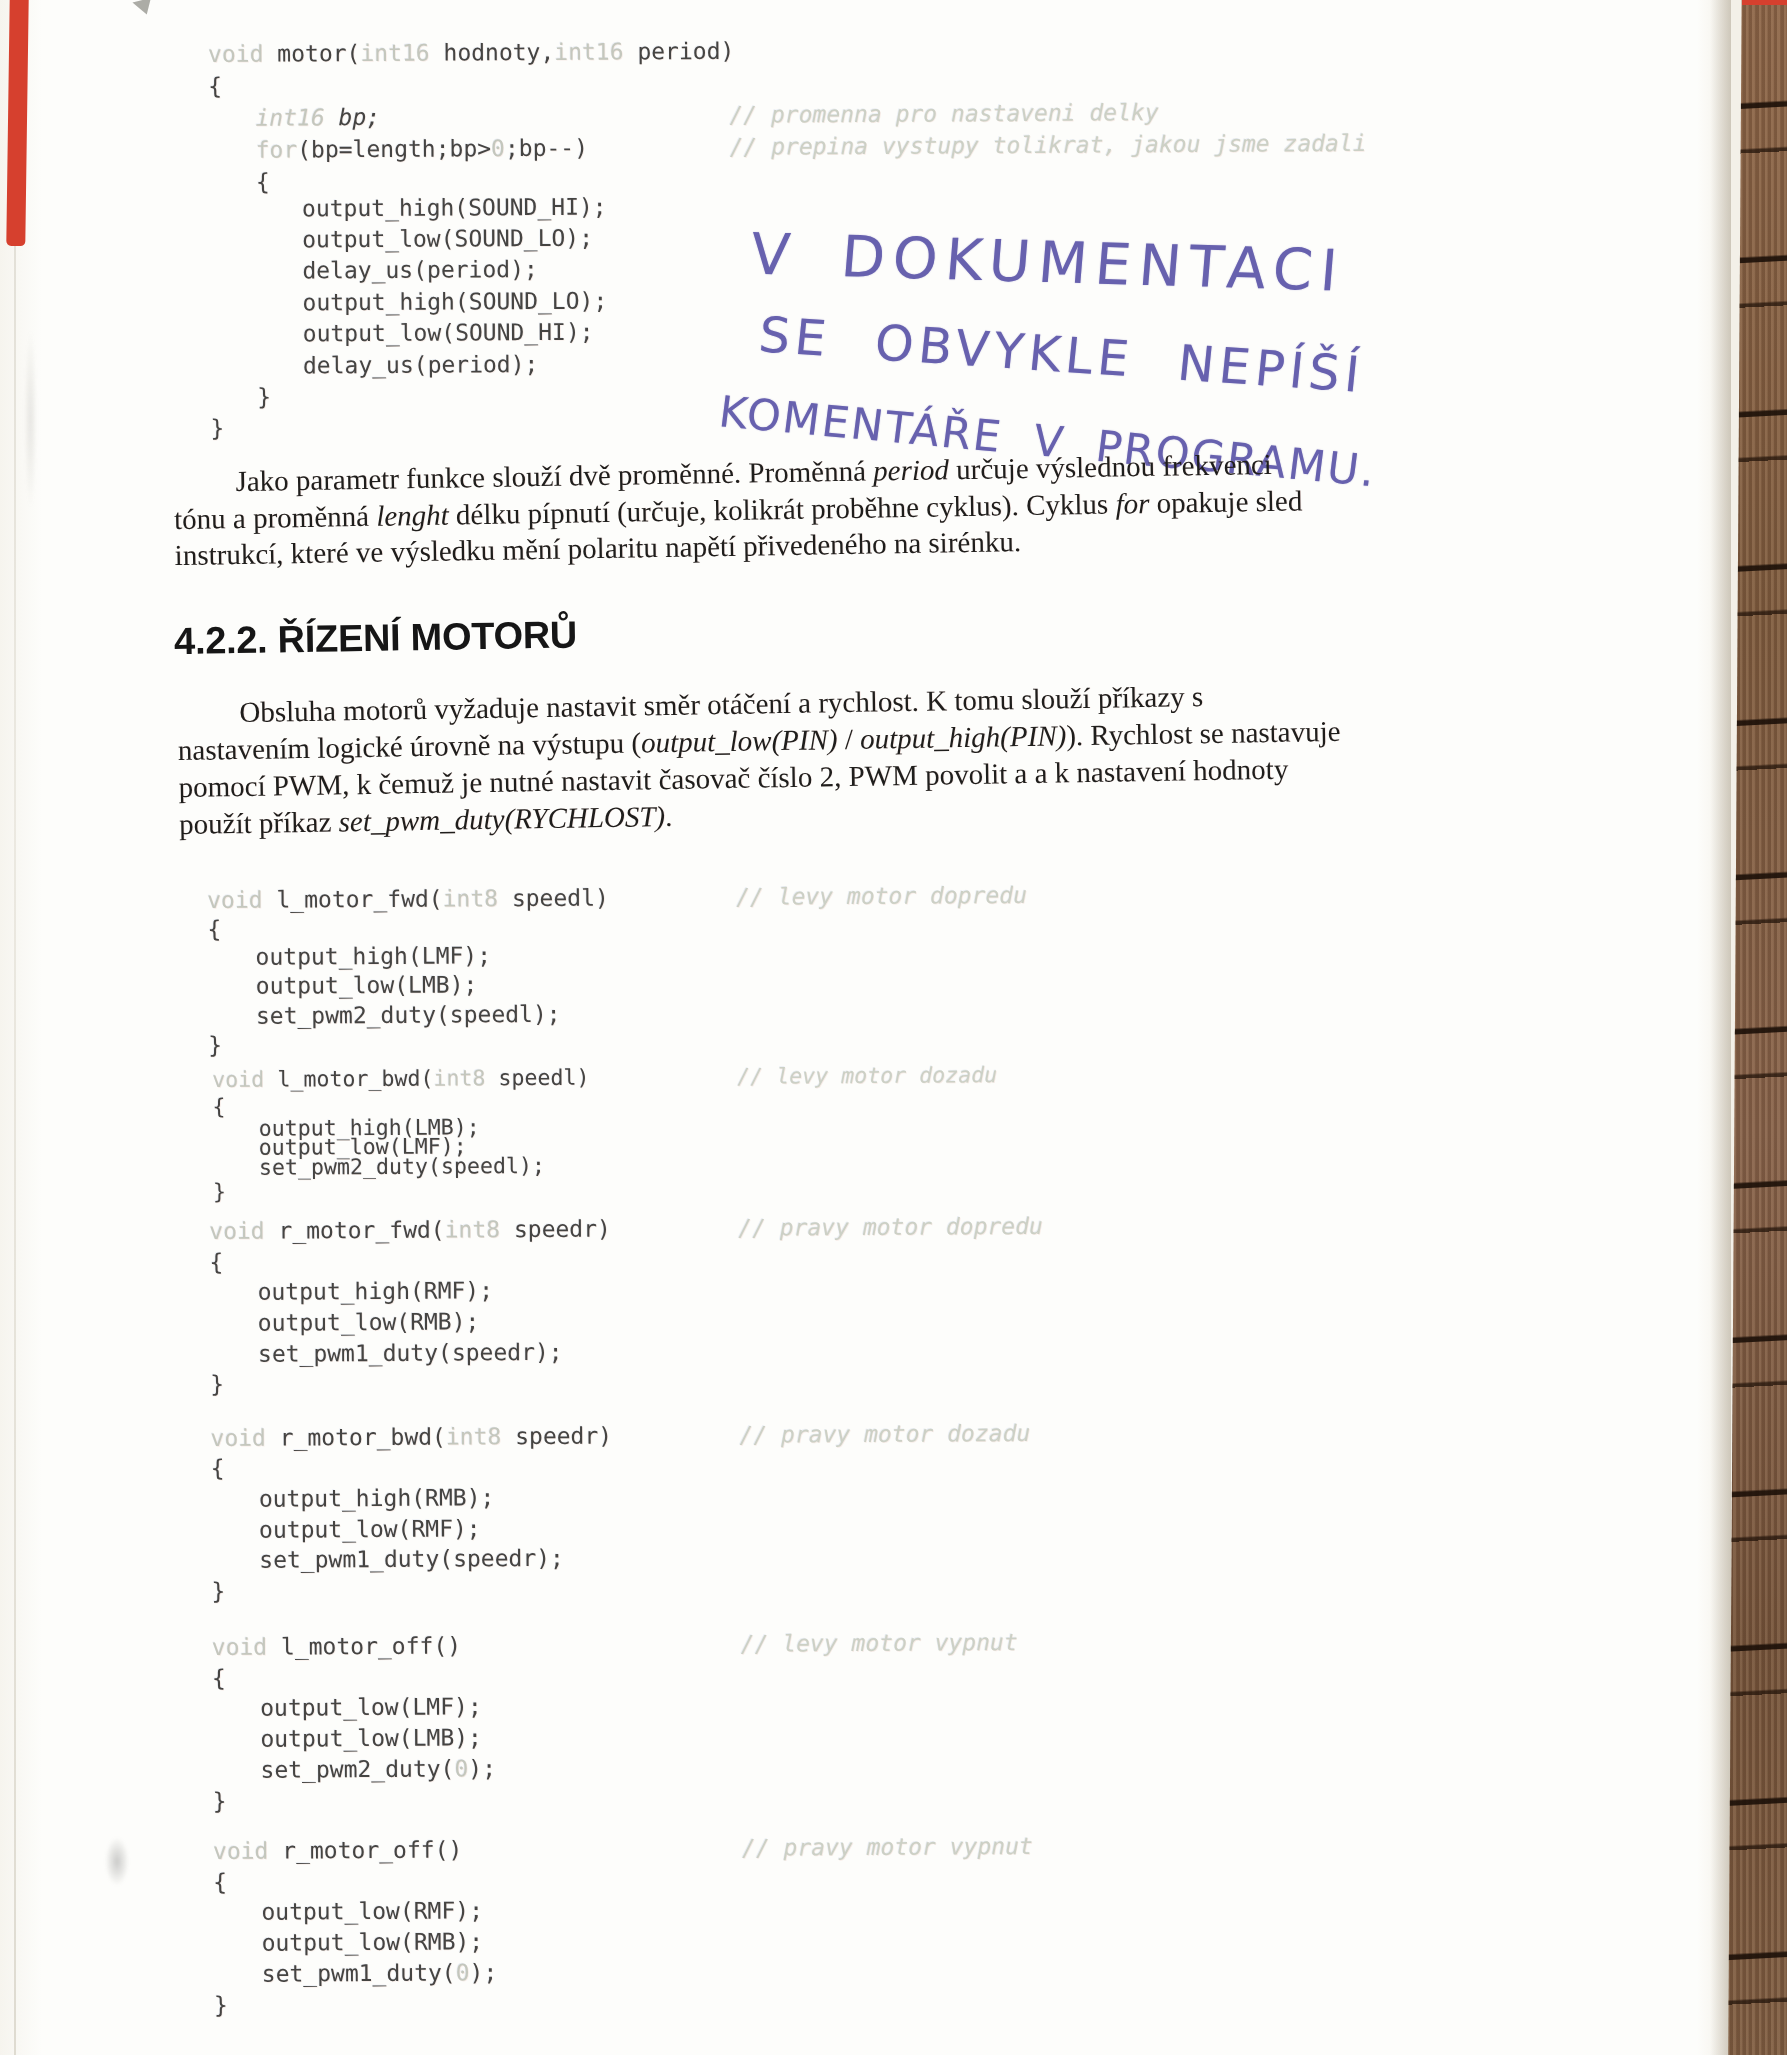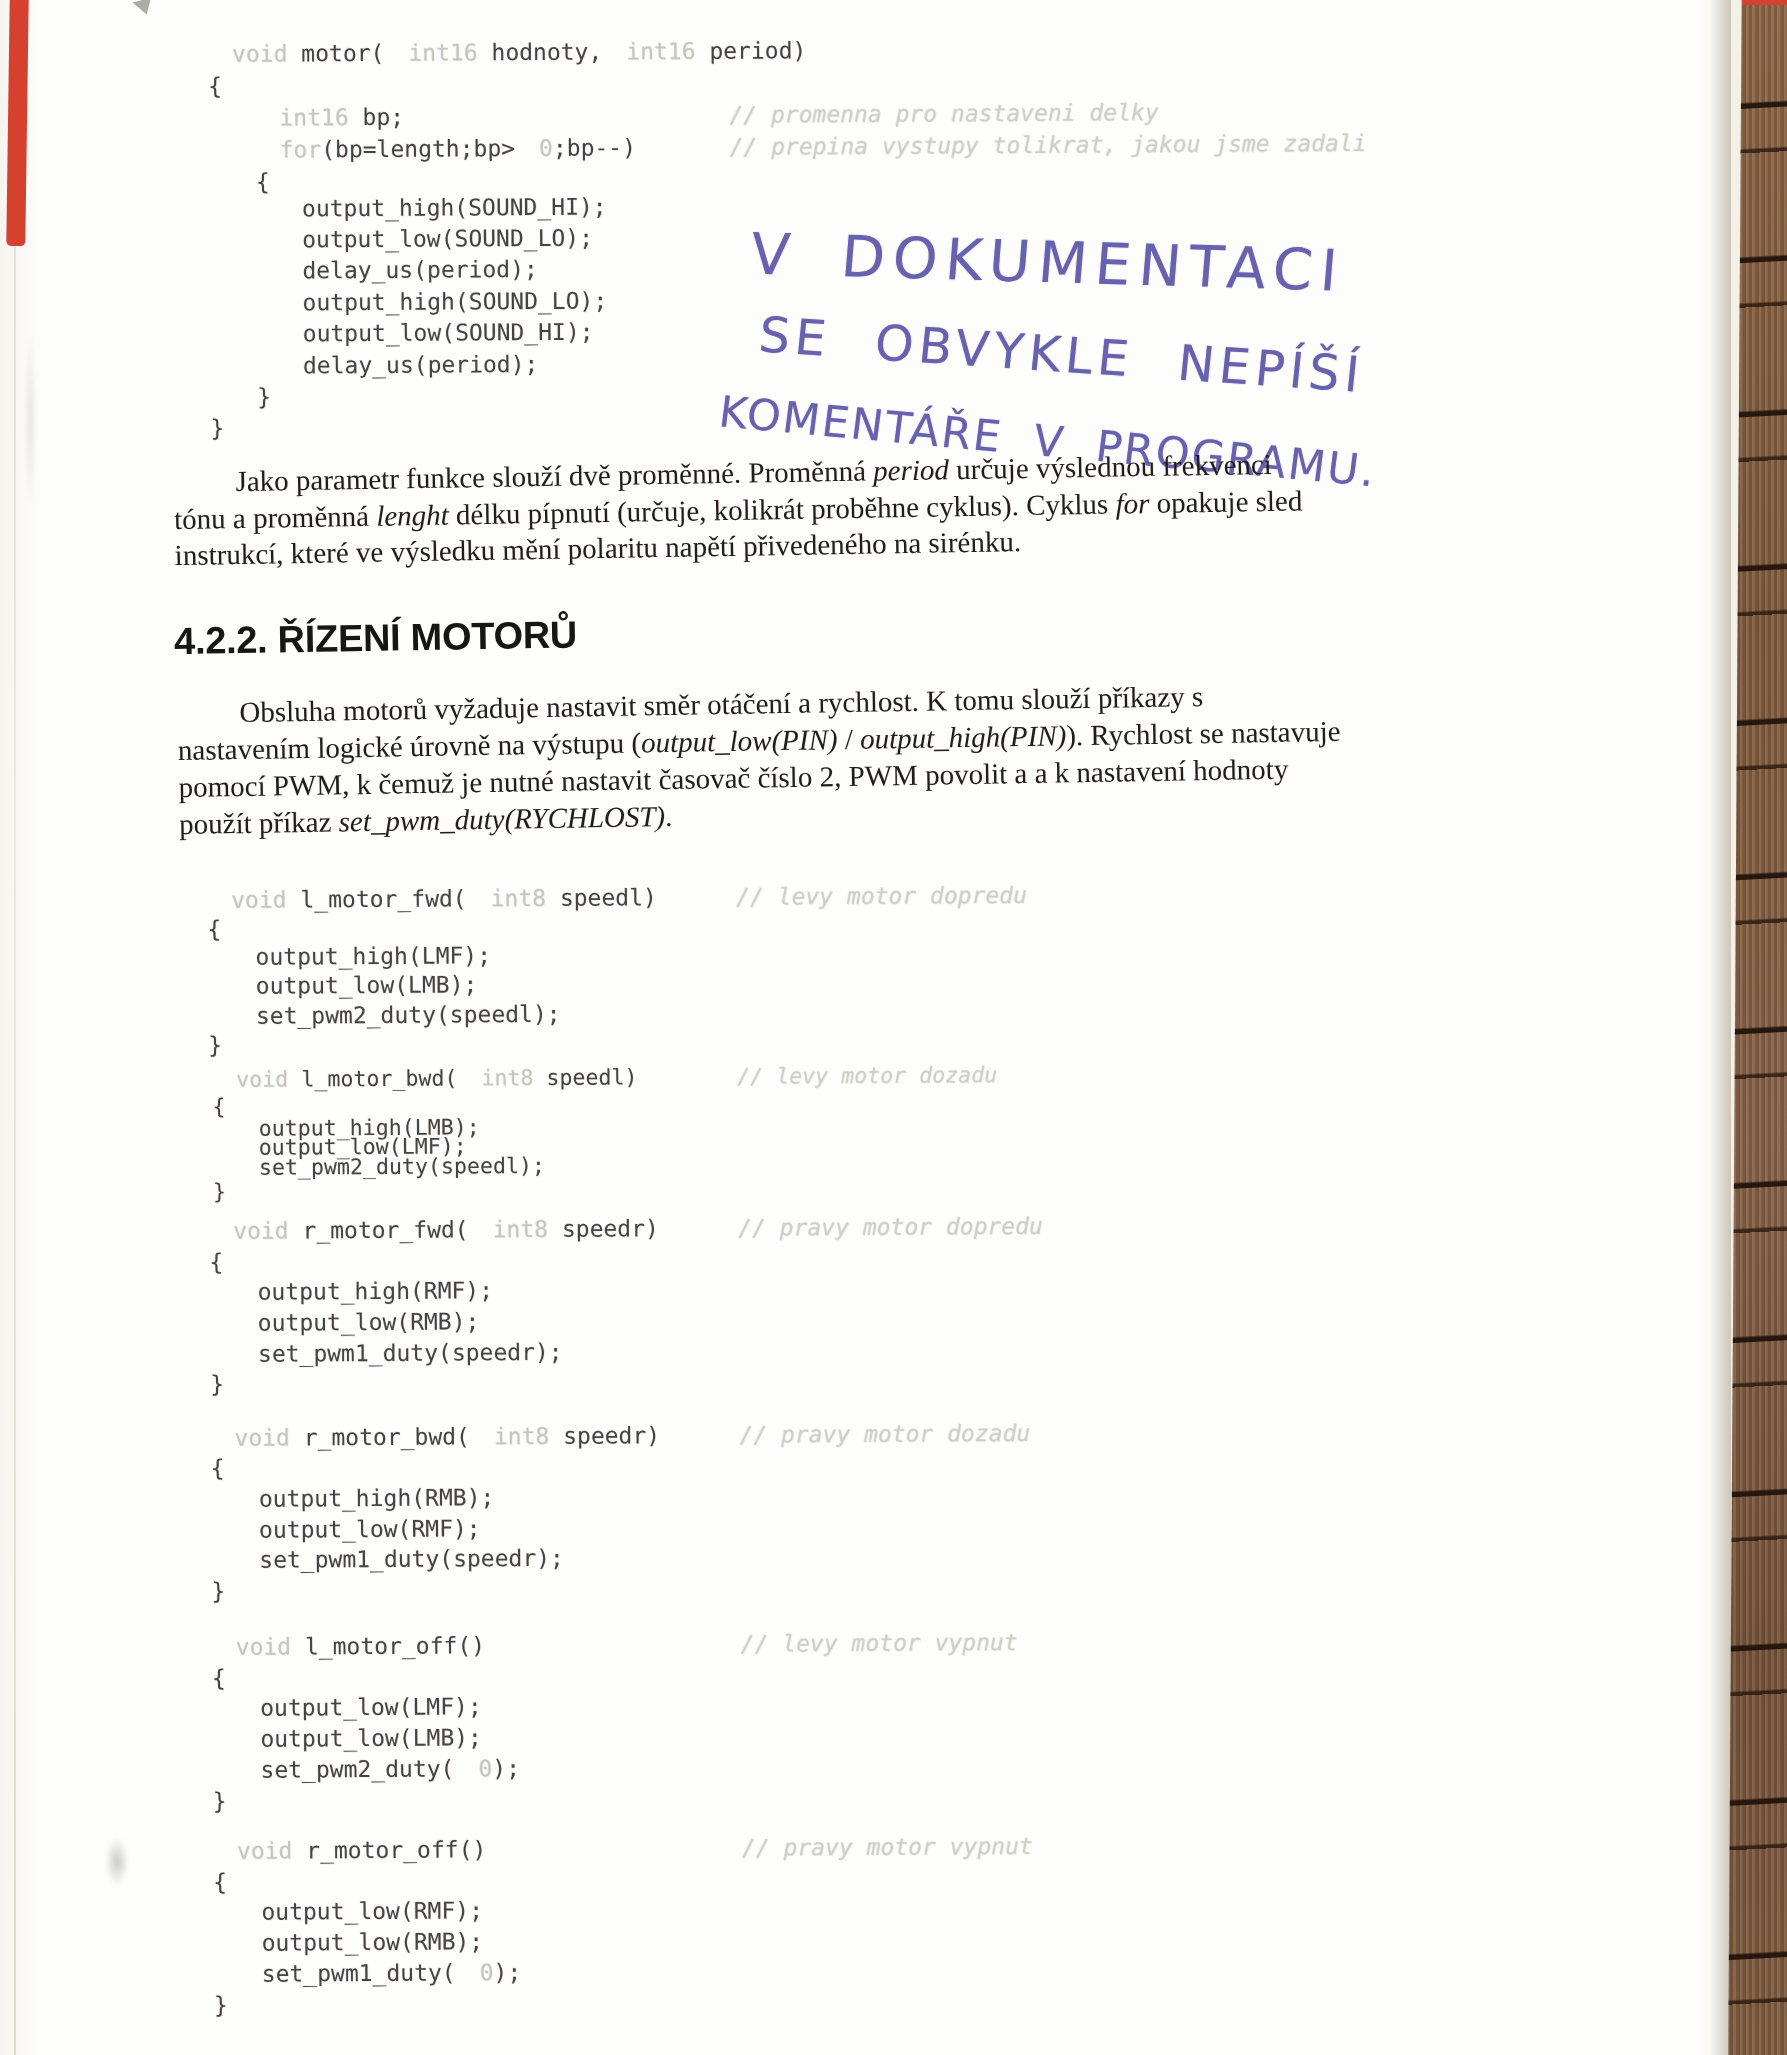--- a/index.html
+++ b/index.html
@@ -34,21 +34,21 @@
   .wood-red-line{position:absolute;right:0;top:0;width:46px;height:4.9px;background:var(--red,#c1332a);}
   
   .skew-code{position:absolute;inset:0;transform:rotate(-.35deg);transform-origin:209px 209px;}
   .skew-text{position:absolute;inset:0;transform:rotate(-.95deg);transform-origin:182px 573px;}
   
   .code-line{position:absolute;left:0;right:63px;height:31px;white-space:pre;
     font-family:"DejaVu Sans Mono",monospace;
     text-shadow:0.7px 0.7px 0 rgba(196,84,60,.10),-0.7px -0.7px 0 rgba(70,110,190,.10);}
   .code-text{position:absolute;top:0;}
   .seg-c{color:var(--ink,#454442);}
-  .seg-kw{color:var(--kw,#c4c7bd);margin-left:24px;}
+  .seg-kw{color:var(--kw,#c4c7bd);}
   .code-comment{position:absolute;top:0;font-style:italic;color:var(--comment,#ccd0c5);}
   
   .para-line{position:absolute;white-space:pre;font-size:29px;color:#1f1e1c;
     text-shadow:0.7px 0 0 rgba(190,60,50,.12);}
   .para-line .it{font-style:italic;}
   .heading{position:absolute;left:173px;top:620px;
     font-family:"Liberation Sans",sans-serif;font-weight:bold;font-size:38px;
     color:#161616;letter-spacing:-0.3px;white-space:pre;}
   
   .hw{position:absolute;font-family:"DejaVu Sans",sans-serif;color:var(--hw,#5b54a8);
@@ -69,21 +69,21 @@
   <div class="red-tab"></div>
   <div class="pen-mark"></div>
   <div class="smudge s1"></div>
   <div class="smudge s2"></div>
 
   <div class="skew-code">
     <div id="code-layer">
         <div>
           <div class="code-line" style="top: 41px; font-size: 23px;"><span class="code-text" style="left: 209px;"><span class="seg-kw">void </span><span class="seg-c">motor(</span><span class="seg-kw">int16</span><span class="seg-c"> hodnoty,</span><span class="seg-kw">int16</span><span class="seg-c"> period)</span></span></div>
           <div class="code-line" style="top: 73px; font-size: 23px;"><span class="code-text" style="left: 209px;"><span class="seg-c">{</span></span></div>
-          <div class="code-line" style="top: 105px; font-size: 23px;"><span class="code-text" style="left: 256px;"><span class="seg-kw">int16</span><span class="seg-c"> bp;</span></span><span class="code-comment" style="left: 730px;">// promenna pro nastaveni delky</span></div>
+          <div class="code-line" style="top: 105px; font-size: 23px;"><span class="code-text" style="left: 256px; font-style: italic;"><span class="seg-kw">int16</span><span class="seg-c"> bp;</span></span><span class="code-comment" style="left: 730px;">// promenna pro nastaveni delky</span></div>
           <div class="code-line" style="top: 137px; font-size: 23px;"><span class="code-text" style="left: 256px;"><span class="seg-kw">for</span><span class="seg-c">(bp=length;bp&gt;</span><span class="seg-kw">0</span><span class="seg-c">;bp--)</span></span><span class="code-comment" style="left: 730px;">// prepina vystupy tolikrat, jakou jsme zadali</span></div>
           <div class="code-line" style="top: 169px; font-size: 23px;"><span class="code-text" style="left: 256px;"><span class="seg-c">{</span></span></div>
           <div class="code-line" style="top: 196px; font-size: 23px;"><span class="code-text" style="left: 302px;"><span class="seg-c">output_high(SOUND_HI);</span></span></div>
           <div class="code-line" style="top: 227px; font-size: 23px;"><span class="code-text" style="left: 302px;"><span class="seg-c">output_low(SOUND_LO);</span></span></div>
           <div class="code-line" style="top: 258px; font-size: 23px;"><span class="code-text" style="left: 302px;"><span class="seg-c">delay_us(period);</span></span></div>
           <div class="code-line" style="top: 290px; font-size: 23px;"><span class="code-text" style="left: 302px;"><span class="seg-c">output_high(SOUND_LO);</span></span></div>
           <div class="code-line" style="top: 321px; font-size: 23px;"><span class="code-text" style="left: 302px;"><span class="seg-c">output_low(SOUND_HI);</span></span></div>
           <div class="code-line" style="top: 353px; font-size: 23px;"><span class="code-text" style="left: 302px;"><span class="seg-c">delay_us(period);</span></span></div>
           <div class="code-line" style="top: 384px; font-size: 23px;"><span class="code-text" style="left: 256px;"><span class="seg-c">}</span></span></div>
           <div class="code-line" style="top: 415px; font-size: 23px;"><span class="code-text" style="left: 209px;"><span class="seg-c">}</span></span></div>

